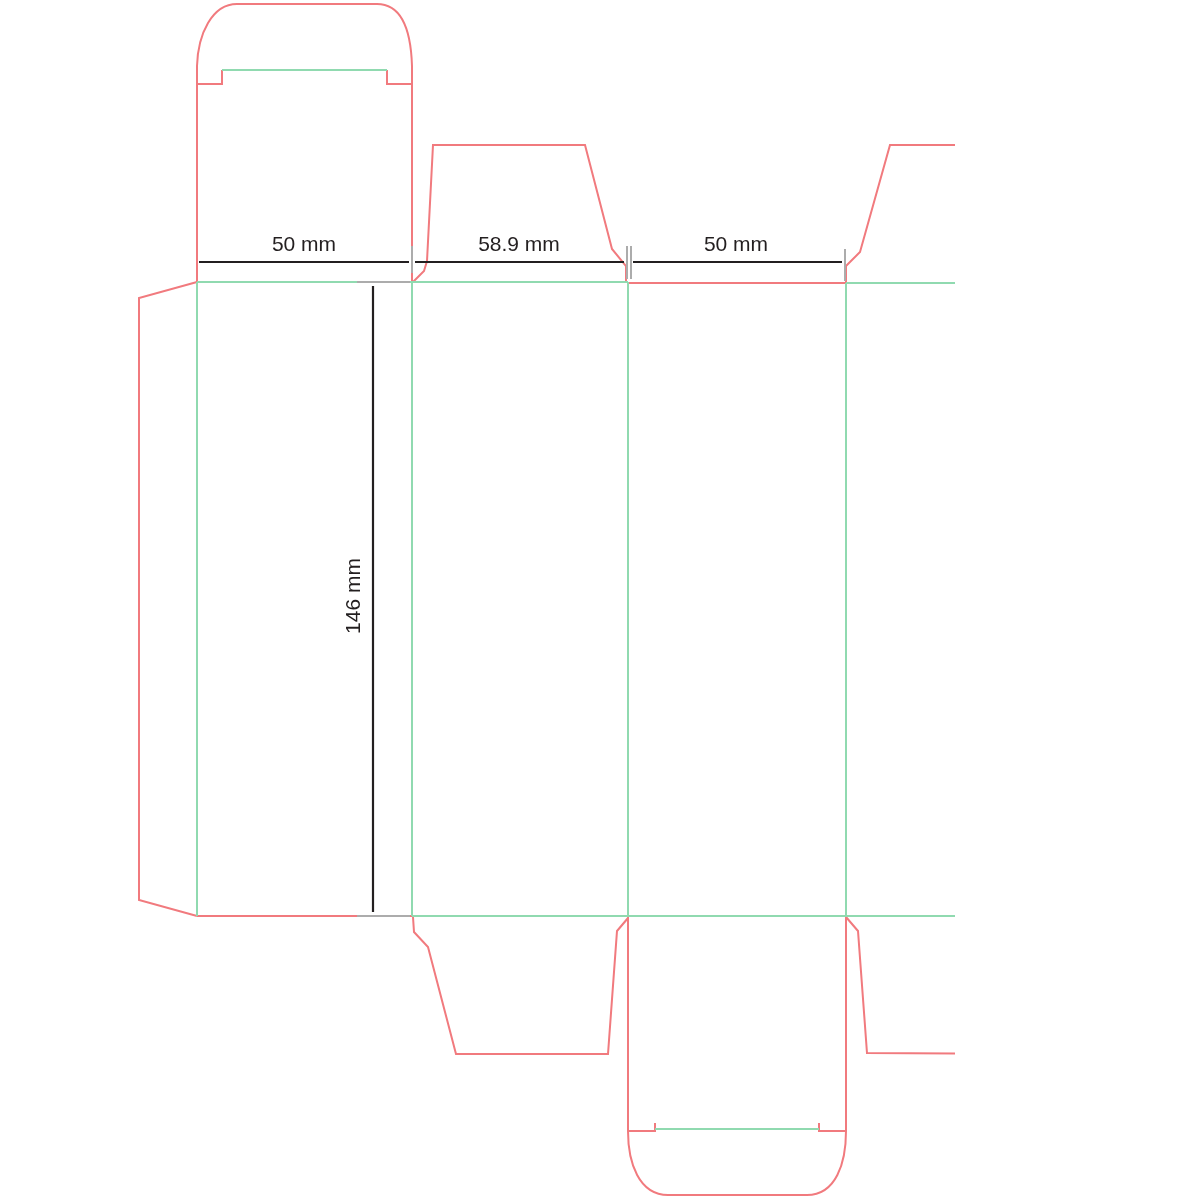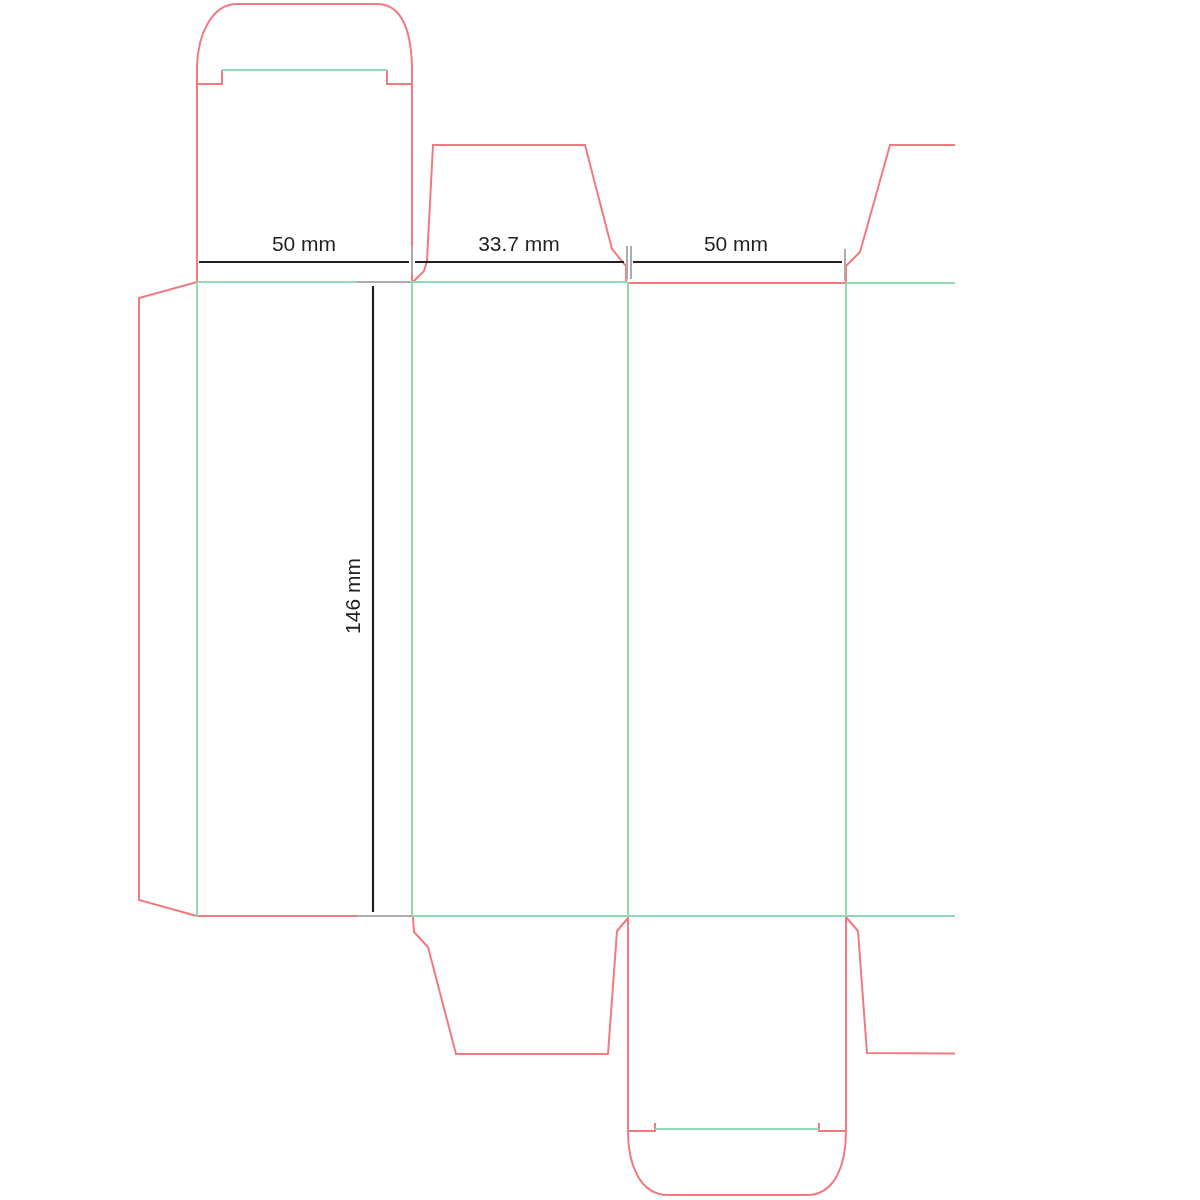--- a/index.html
+++ b/index.html
@@ -79,19 +79,19 @@
         <path d="M 357 916 L 410 916" class="stroke-ext" stroke="#ACACAC"></path>
         <path d="M 199 262 L 409 262" class="stroke-dim" stroke="#231F20" marker-start="url(#arrow)" marker-end="url(#arrow)"></path>
         <path d="M 415 262 L 624 262" class="stroke-dim" stroke="#231F20" marker-start="url(#arrow)" marker-end="url(#arrow)"></path>
         <path d="M 633 262 L 842 262" class="stroke-dim" stroke="#231F20" marker-start="url(#arrow)" marker-end="url(#arrow)"></path>
         <path d="M 373 286 L 373 912" class="stroke-dim" stroke="#231F20" marker-start="url(#arrow)" marker-end="url(#arrow)"></path>
       </g>
   </svg>
 
   <div class="dim-label dim-label-h1">50 mm</div>
 
-  <div class="dim-label dim-label-h2">33.7 mm</div>
+  <div class="dim-label dim-label-h2">58.9 mm</div>
 
   <div class="dim-label dim-label-h3">50 mm</div>
 
   <div class="dim-label dim-label-v">146 mm</div>
 
 </div>
 
 </body></html>

